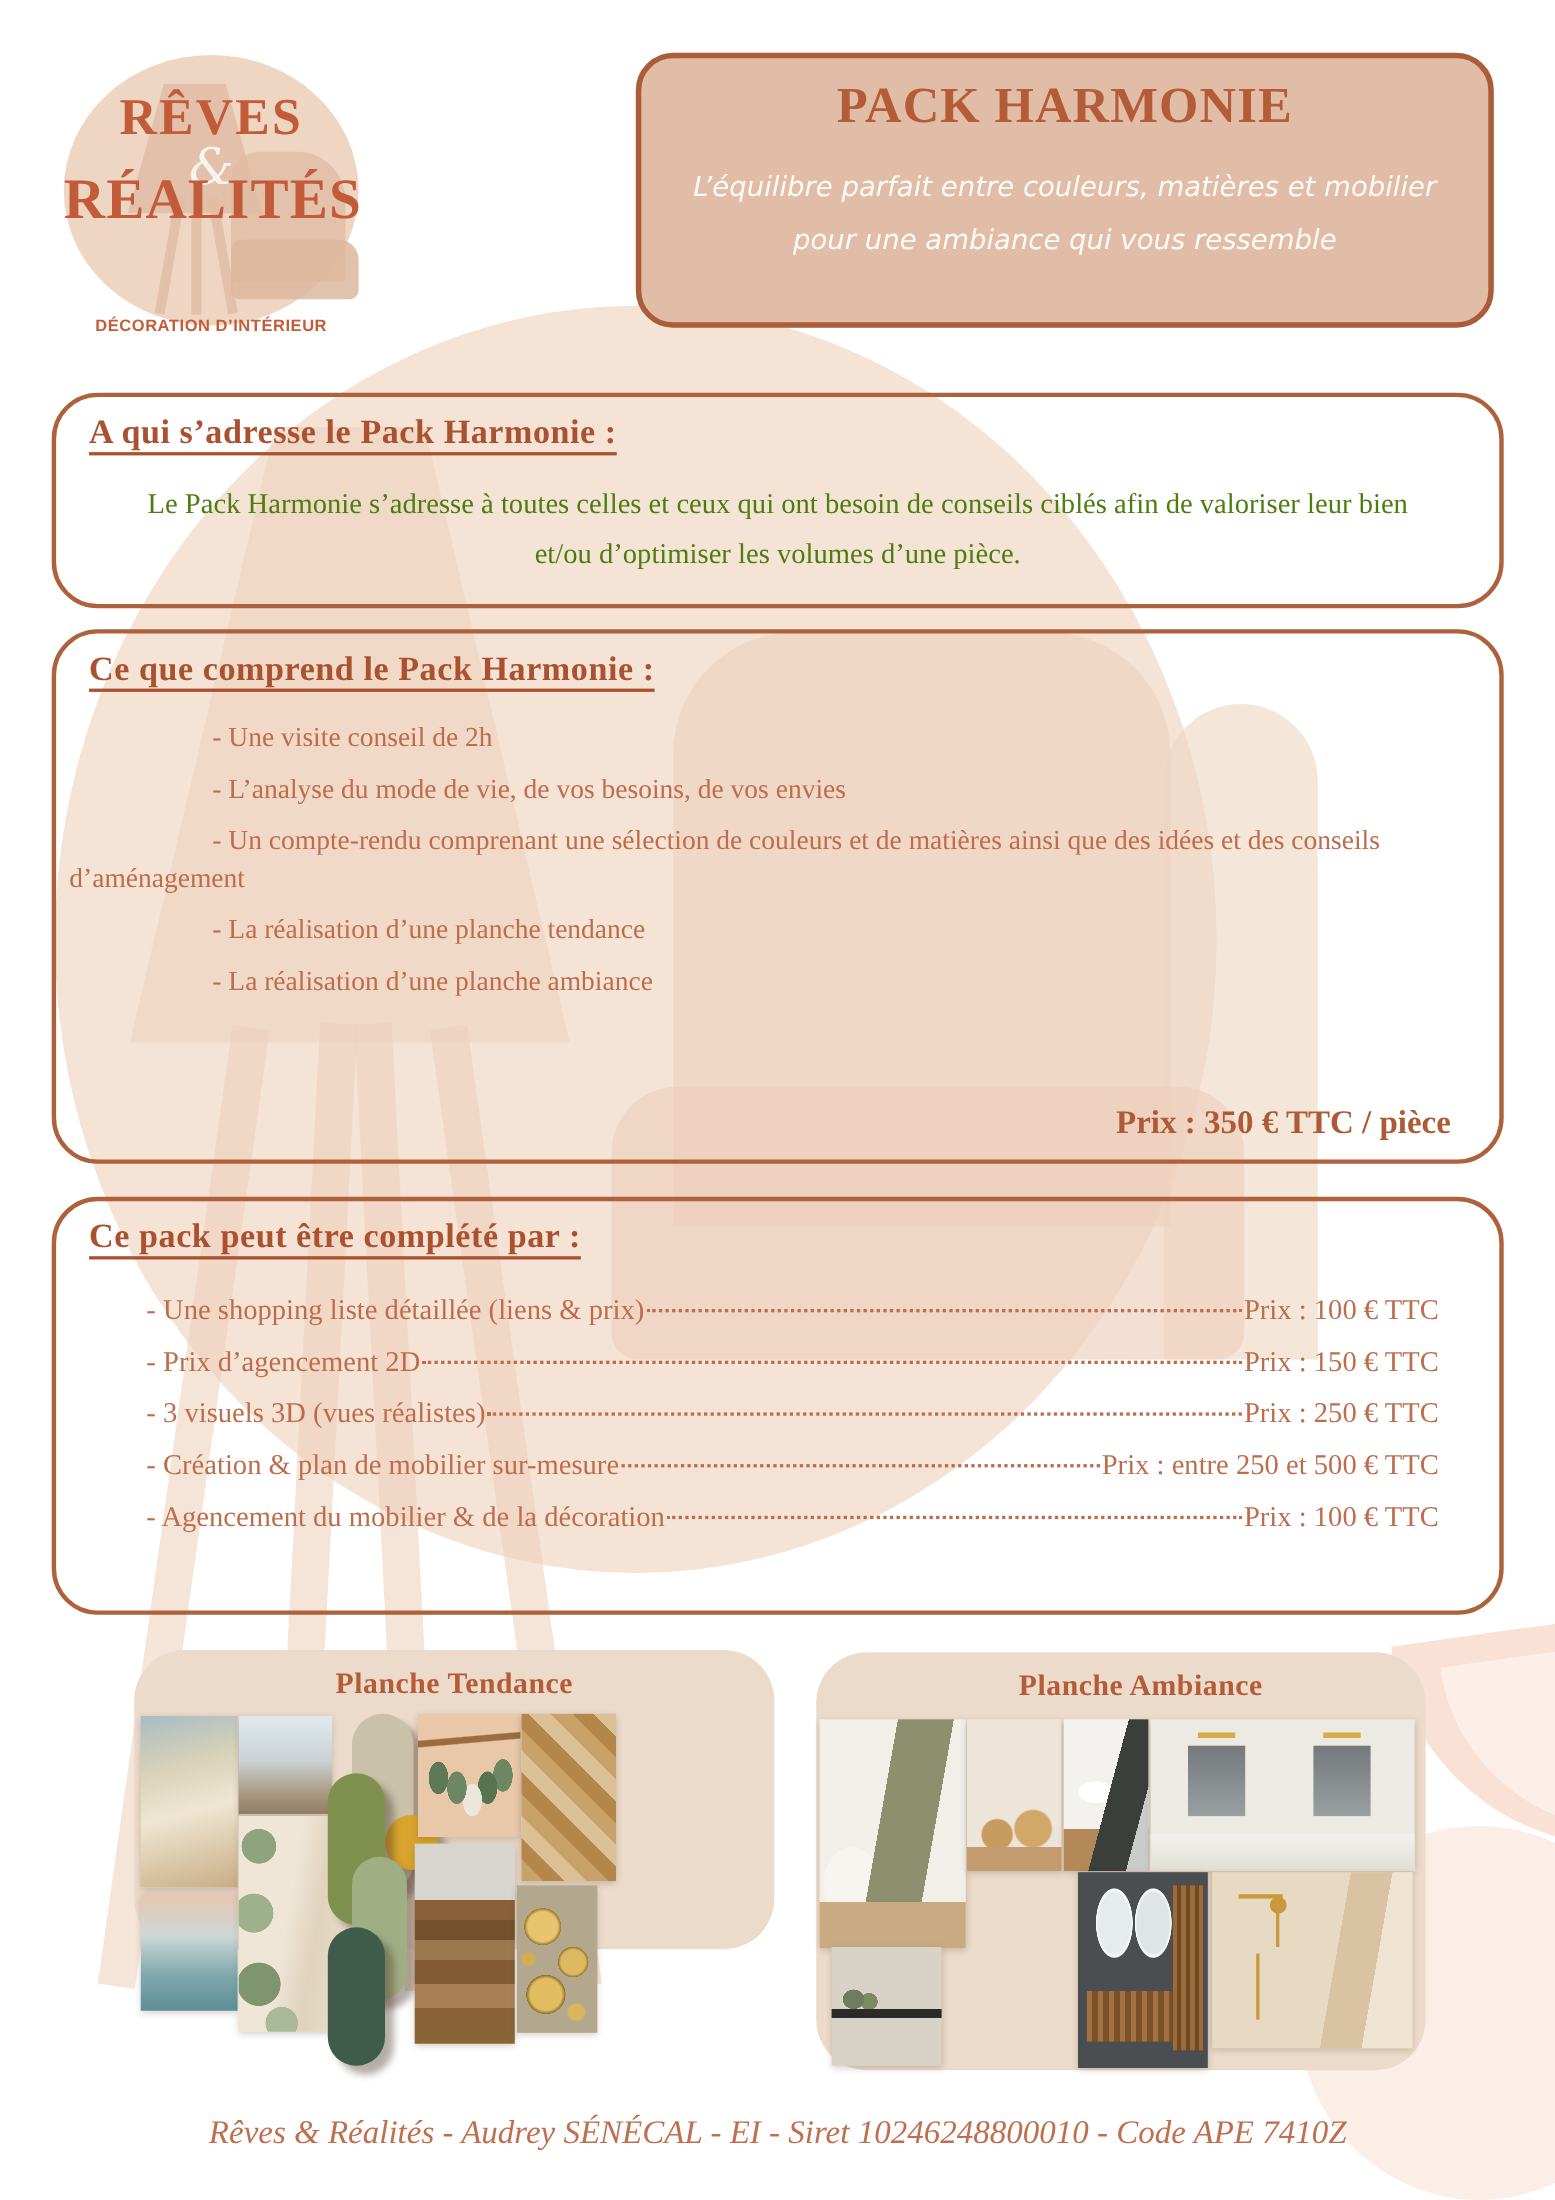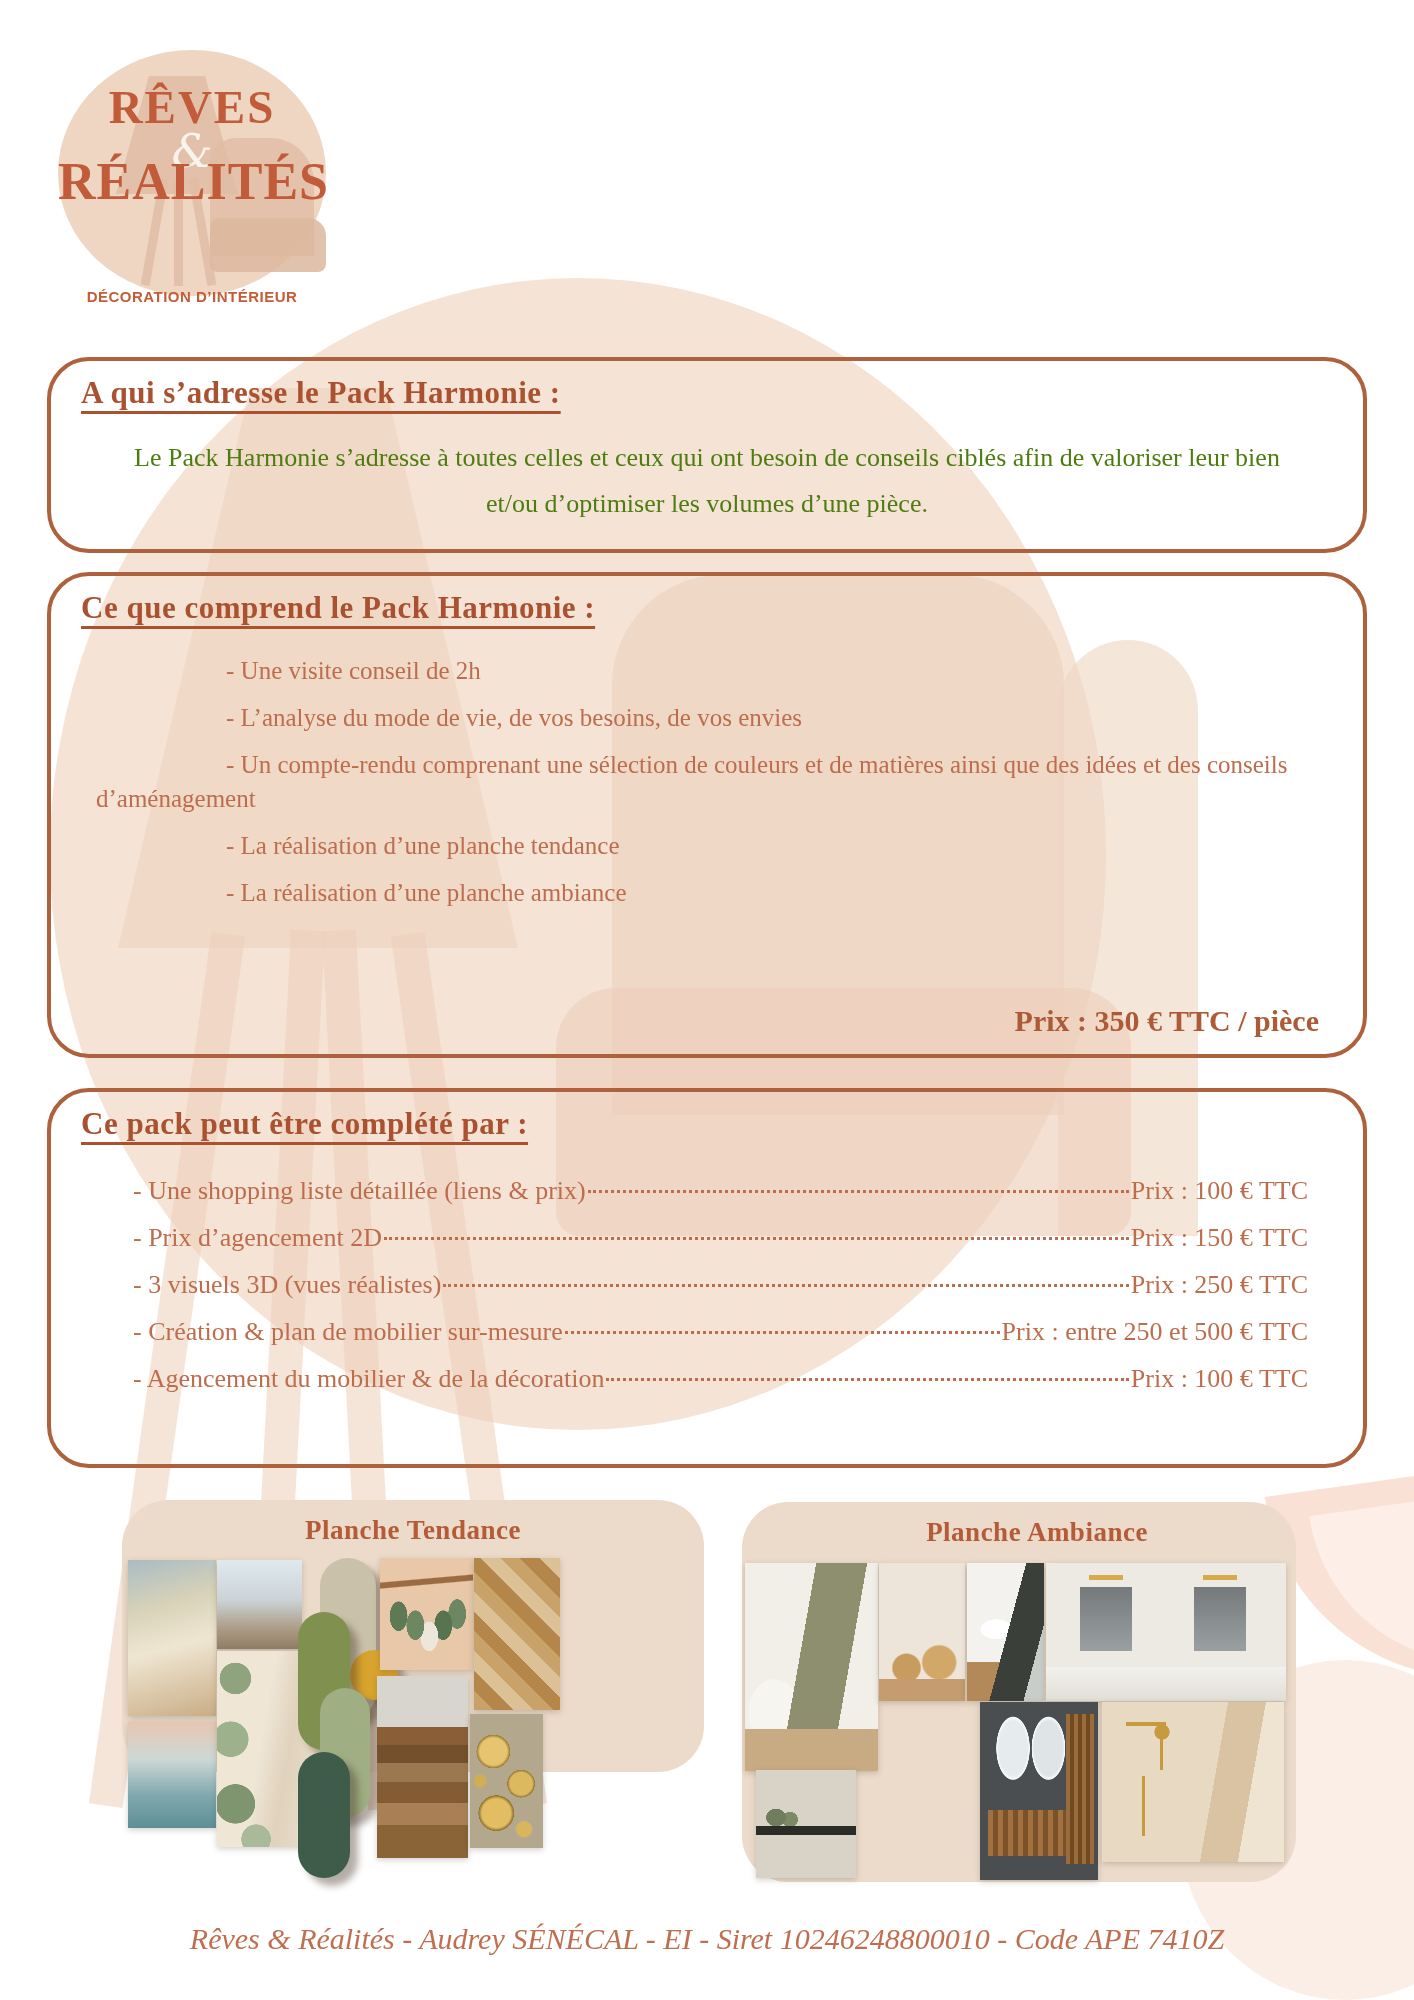--- a/index.html
+++ b/index.html
@@ -66,21 +66,21 @@
   
   .box { left:47px; width:1320px; border:4px solid #ad613d; border-radius:42px; z-index:2; }
   .sec1 { top:357px; height:196px; }
   .sec2 { top:572px; height:486px; }
   .sec3 { top:1088px; height:380px; }
   .heading { display:inline-block; margin:14px 0 0 30px; font-size:31px; font-weight:bold;
     color:#aa5130; letter-spacing:.5px; text-decoration:underline;
     text-decoration-thickness:3px; text-underline-offset:8px; }
   .sec1-body { margin:24px 68px 0; text-align:center; font-size:26px; line-height:1.75;
     color:#4d7c0f; }
-  .sec2-items { margin-top:28px; padding:0 45px; }
+  .sec2-items { margin-top:28px; padding:0 12px; }
   .sec2-item { font-size:25px; color:#bd6d4c; line-height:34px; margin:13px 0;
     text-indent:130px; }
   .sec2-price { position:absolute; right:44px; bottom:16px; font-size:30px; font-weight:bold;
     color:#ad5a36; }
   .sec3-rows { margin-top:34px; padding:0 55px 0 82px; }
   .row { display:flex; align-items:baseline; font-size:26px; color:#bd6d4c; height:47px; }
   .row .label { white-space:nowrap; }
   .row .dots { flex:1 1 auto; min-width:18px; border-bottom:3px dotted #bd6d4c;
     margin:0 2px; transform:translateY(-6px); }
   .row .price { white-space:nowrap; }
@@ -220,20 +220,27 @@
     <div class="abs logo-leg logo-leg2"></div>
     <div class="abs logo-leg logo-leg3"></div>
     <div class="abs logo-chairback"></div>
     <div class="abs logo-chairseat"></div>
     <div class="abs logo-w1">RÊVES</div>
     <div class="abs logo-amp">&amp;</div>
     <div class="abs logo-w2">RÉALITÉS</div>
     <div class="abs logo-tag">DÉCORATION D’INTÉRIEUR</div>
   </div>
 
+  <div class="abs header">
+    <div class="header-title">PACK HARMONIE</div>
+    <div class="header-sub">
+      <div>L’équilibre parfait entre couleurs, matières et mobilier</div>
+      <div>pour une ambiance qui vous ressemble</div>
+    </div>
+  </div>
 
   <div class="abs box sec1">
     <div class="heading">A qui s’adresse le Pack Harmonie :</div>
     <div class="sec1-body">Le Pack Harmonie s’adresse à toutes celles et ceux qui ont besoin de conseils ciblés afin de valoriser leur bien et/ou d’optimiser les volumes d’une pièce.</div>
   </div>
 
   <div class="abs box sec2">
     <div class="heading">Ce que comprend le Pack Harmonie :</div>
     <div class="sec2-items">
       <p class="sec2-item">- Une visite conseil de 2h</p>

